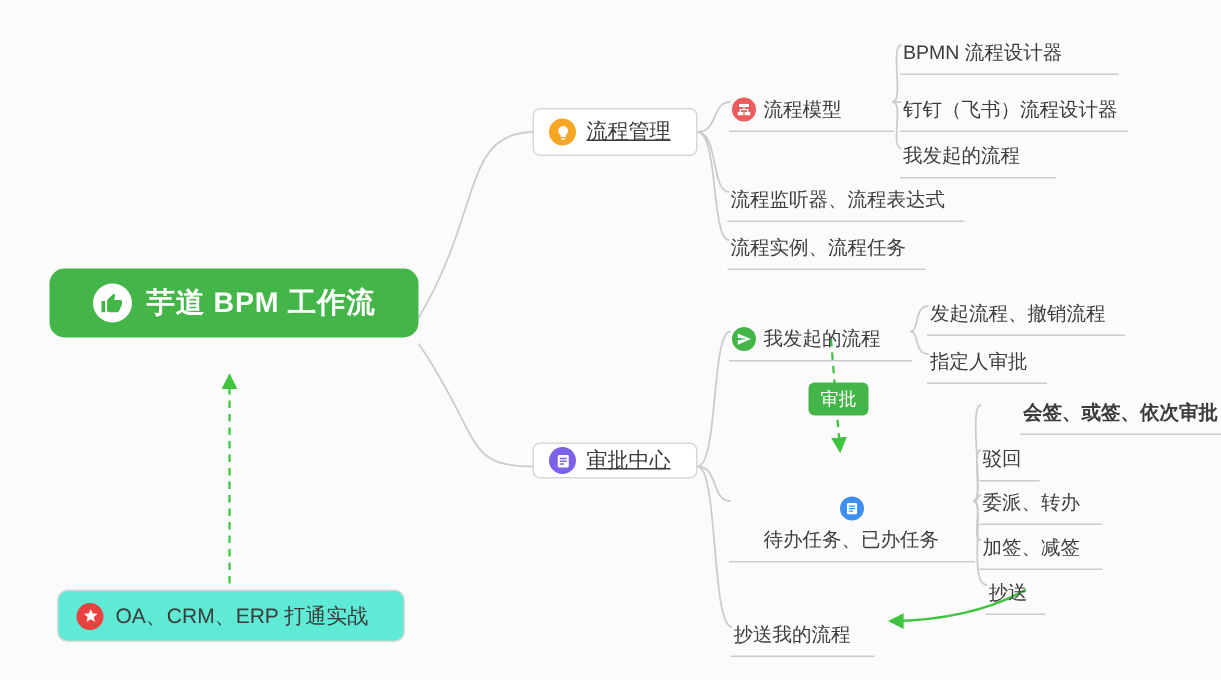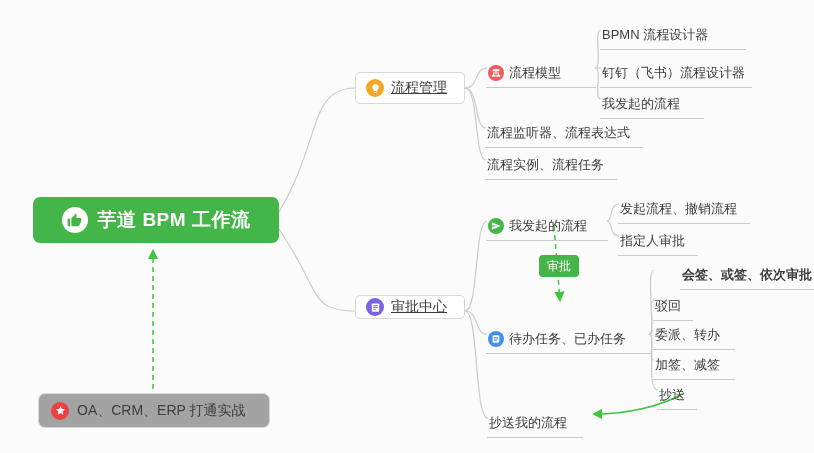--- a/index.html
+++ b/index.html
@@ -19,21 +19,21 @@
     width:26px;height:26px;border-radius:50%;background:#fff;
     display:flex;align-items:center;justify-content:center;flex:none;
   }
   .box-node{
     display:flex;align-items:center;gap:7px;
     background:#fff;border:1px solid #D8D8D8;border-radius:5px;
     padding:0 10px;font-size:14px;text-decoration:underline;
   }
   .side-box{
     display:flex;align-items:center;gap:8px;
-    background:#a3a3a3;border:1px solid #D8D8D8;border-radius:7px;
+    background:#5eead4;border:1px solid #D8D8D8;border-radius:7px;
     padding:0 12px;font-size:14px;
   }
   .dot{
     width:18px;height:18px;border-radius:50%;flex:none;
     display:flex;align-items:center;justify-content:center;
   }
   .u-node{
     display:flex;align-items:center;gap:5px;
     border-bottom:1px solid #CBCBCB;
     padding:0 3px 6px 2px;font-size:13px;line-height:16px;margin-top:20px;
@@ -75,21 +75,21 @@
     <path d="M 649 334 C 656 334 647 360 654 360"></path>
     <path d="M 649 334 C 657 334 645 390 658 390"></path>
   </g>
   <g stroke="#3FC43F" stroke-width="1.5" fill="none">
     <path d="M 554 226 L 560 300" stroke-dasharray="5 4" marker-end="url(#ag)"></path>
     <path d="M 153 389 L 153 251" stroke-dasharray="5 4" marker-end="url(#ag)"></path>
     <path d="M 684 393 C 660 407 626 414 594 414" marker-end="url(#ag)"></path>
   </g>
 </svg>
 
-<div class="node root-node" style="left:33px;top:197px;width:246px;height:46px;">
+<div class="node root-node" style="left:33px;top:179px;width:246px;height:46px;border-radius:10px;">
   <span class="icon-circle">
     <svg width="15" height="15" viewBox="0 0 24 24" fill="#44B549">
         <path d="M1 21h4V9H1v12zM23 10c0-1.1-.9-2-2-2h-6.31l.95-4.57.03-.32c0-.41-.17-.79-.44-1.06L14.17 1 7.59 7.59C7.22 7.95 7 8.45 7 9v10c0 1.1.9 2 2 2h9c.83 0 1.54-.5 1.84-1.22l3.02-7.05c.09-.23.14-.47.14-.73v-2z"></path>
       </svg>
   </span>
   <span>芋道 BPM 工作流</span>
 </div>
 
 <div class="node box-node" style="left:355px;top:72px;width:110px;height:32px;">
   <span class="dot o">
@@ -146,21 +146,21 @@
 </div>
 <div class="node u-node" style="left:618px;top:181px;width:132px;">
   <span>发起流程、撤销流程</span>
 </div>
 <div class="node u-node" style="left:618px;top:213px;width:80px;">
   <span>指定人审批</span>
 </div>
 
 <div class="node badge" style="left:539px;top:255px;text-align:right;">审批</div>
 
-<div class="node u-node" style="left:486px;top:311px;width:164px;">
+<div class="node u-node" style="left:486px;top:311px;width:164px;flex-direction:column;">
   <span class="dot b">
     <svg width="10" height="10" viewBox="0 0 24 24">
         <rect x="4" y="3" width="16" height="18" rx="2" fill="#fff"></rect>
         <path d="M7 7h10v2H7zm0 4h10v2H7zm0 4h7v2H7z" fill="#3E8FF0"></path>
       </svg>
   </span>
   <span>待办任务、已办任务</span>
 </div>
 
 <div class="node u-node" style="left:680px;top:247px;width:144px;font-weight:bold;">

